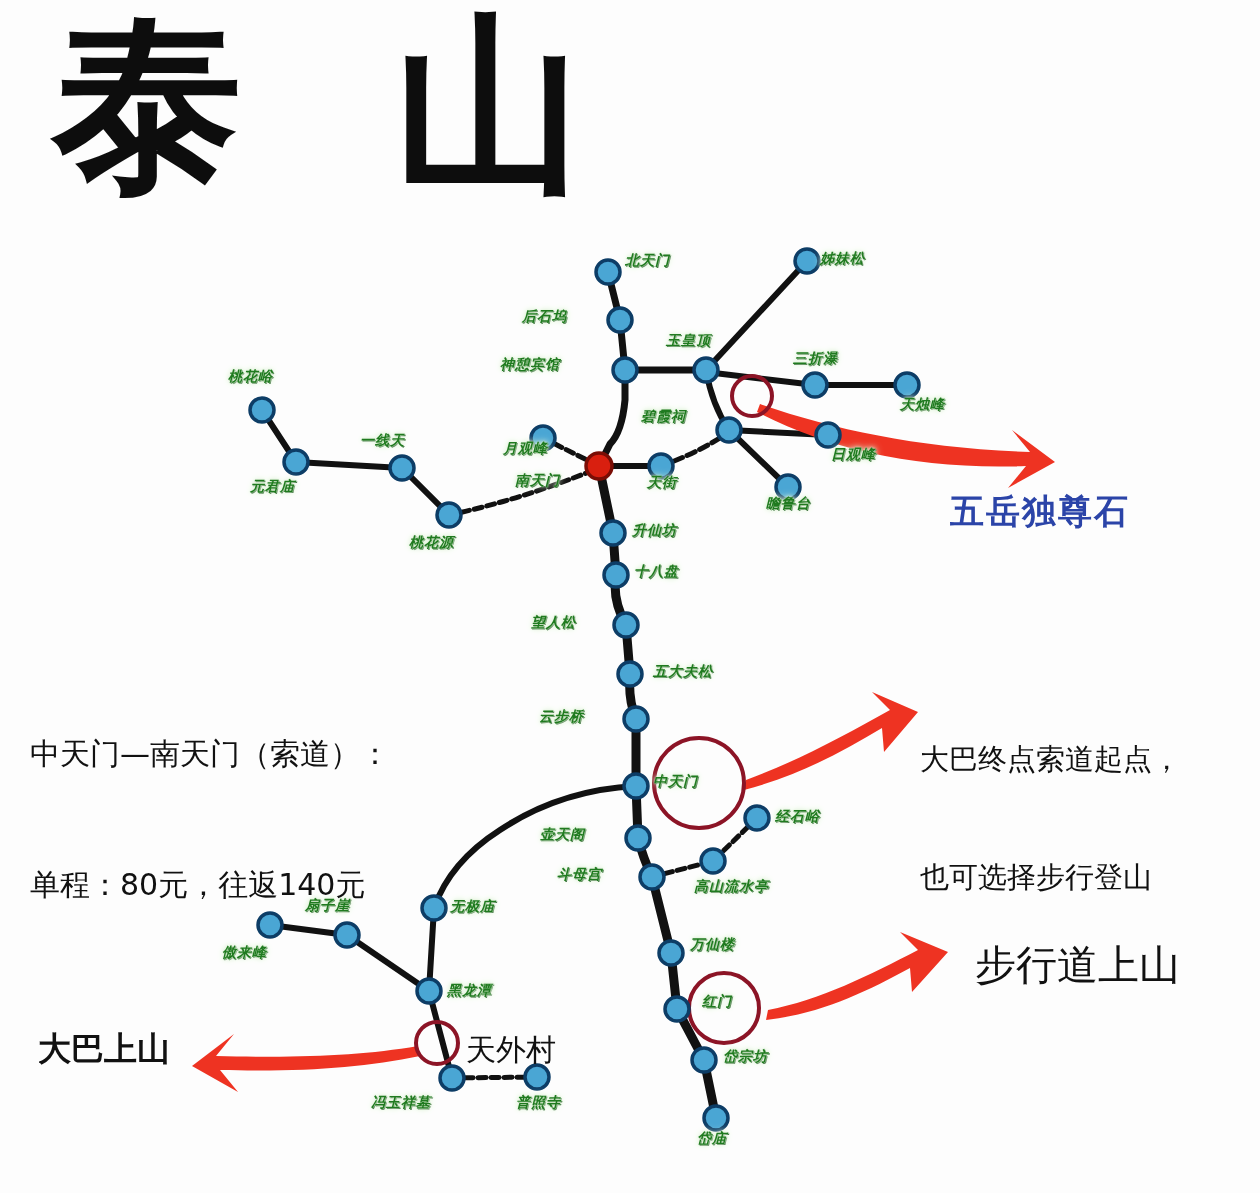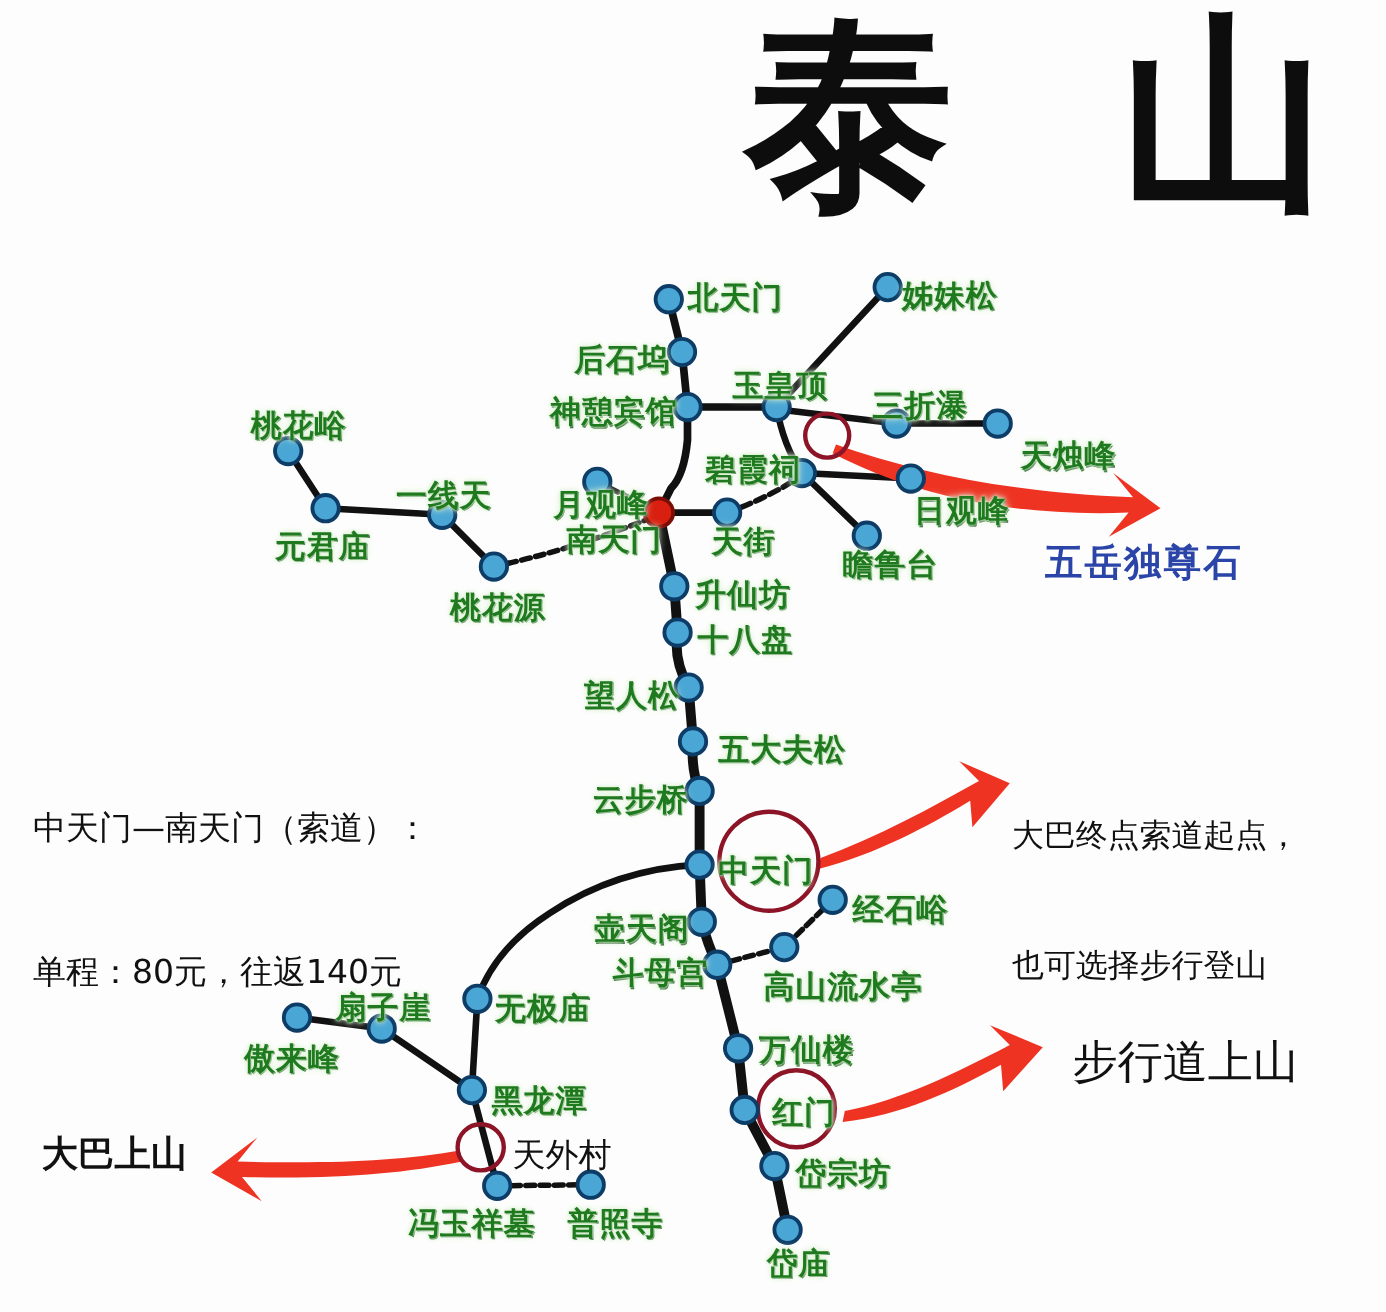--- a/index.html
+++ b/index.html
@@ -6,41 +6,41 @@
   body{
     width:1260px;height:1193px;position:relative;overflow:hidden;
     font-family:"Liberation Sans","DejaVu Sans",sans-serif;
     background:#fdfdfd;
   }
   #map-root{position:absolute;inset:0;}
   svg#map-svg{position:absolute;left:0;top:0;width:1260px;height:1193px;}
 
   
   .map-title{
-    position:absolute;left:0;top:8px;width:1260px;text-align:right;
+    position:absolute;left:0;top:8px;width:1260px;text-align:left;
     font-family:"Liberation Serif","DejaVu Serif",serif;
     font-size:190px;line-height:1.05;font-weight:700;color:#0d0d0d;
     letter-spacing:52px; text-indent:52px;
     user-select:none;
   }
 
   
   .node-label{
     position:absolute;
     font-family:"DejaVu Sans","Liberation Sans",sans-serif;
     font-weight:700;
     color:#1f7a1f;
     white-space:nowrap;
     text-shadow:
       0 0 2px #d8f0cf, 0 0 5px #d8f0cf, 0 0 8px #e6f7de,
       1px 1px 0 #0c4a12;
     letter-spacing:1px;
     user-select:none;
   }
-  .lbl-22{font-size:28px;}
+  .lbl-22{font-size:14px;font-style:italic;}
 
   
   .anno{
     position:absolute;
     font-family:"DejaVu Sans","Liberation Sans",sans-serif;
     color:#111;font-weight:500;white-space:pre;
     user-select:none;
   }
   .anno-fare{font-size:30px;line-height:1.45;left:30px;top:645px;}
   .anno-bus-top{font-size:29px;line-height:1.35;left:920px;top:662px;}
@@ -154,21 +154,21 @@
       </g>
   </svg>
 
   <div id="label-layer">
       <div class="node-label lbl-22" style="left: 625px; top: 252px;">北天门</div>
       <div class="node-label lbl-22" style="left: 820px; top: 250px;">姊妹松</div>
       <div class="node-label lbl-22" style="left: 522px; top: 308px;">后石坞</div>
       <div class="node-label lbl-22" style="left: 500px; top: 356px;">神憩宾馆</div>
       <div class="node-label lbl-22" style="left: 666px; top: 332px;">玉皇顶</div>
       <div class="node-label lbl-22" style="left: 793px; top: 350px;">三折瀑</div>
-      <div class="node-label lbl-22" style="left: 928px; top: 396px; text-align: right;">天烛峰</div>
+      <div class="node-label lbl-22" style="left: 900px; top: 396px; text-align: right;">天烛峰</div>
       <div class="node-label lbl-22" style="left: 503px; top: 400px; margin-top: 40px;">月观峰</div>
       <div class="node-label lbl-22" style="left: 641px; top: 408px;">碧霞祠</div>
       <div class="node-label lbl-22" style="left: 831px; top: 446px;">日观峰</div>
       <div class="node-label lbl-22" style="left: 515px; top: 472px;">南天门</div>
       <div class="node-label lbl-22" style="left: 647px; top: 474px;">天街</div>
       <div class="node-label lbl-22" style="left: 766px; top: 495px;">瞻鲁台</div>
       <div class="node-label lbl-22" style="left: 228px; top: 368px;">桃花峪</div>
       <div class="node-label lbl-22" style="left: 250px; top: 478px;">元君庙</div>
       <div class="node-label lbl-22" style="left: 360px; top: 432px;">一线天</div>
       <div class="node-label lbl-22" style="left: 409px; top: 534px;">桃花源</div>

